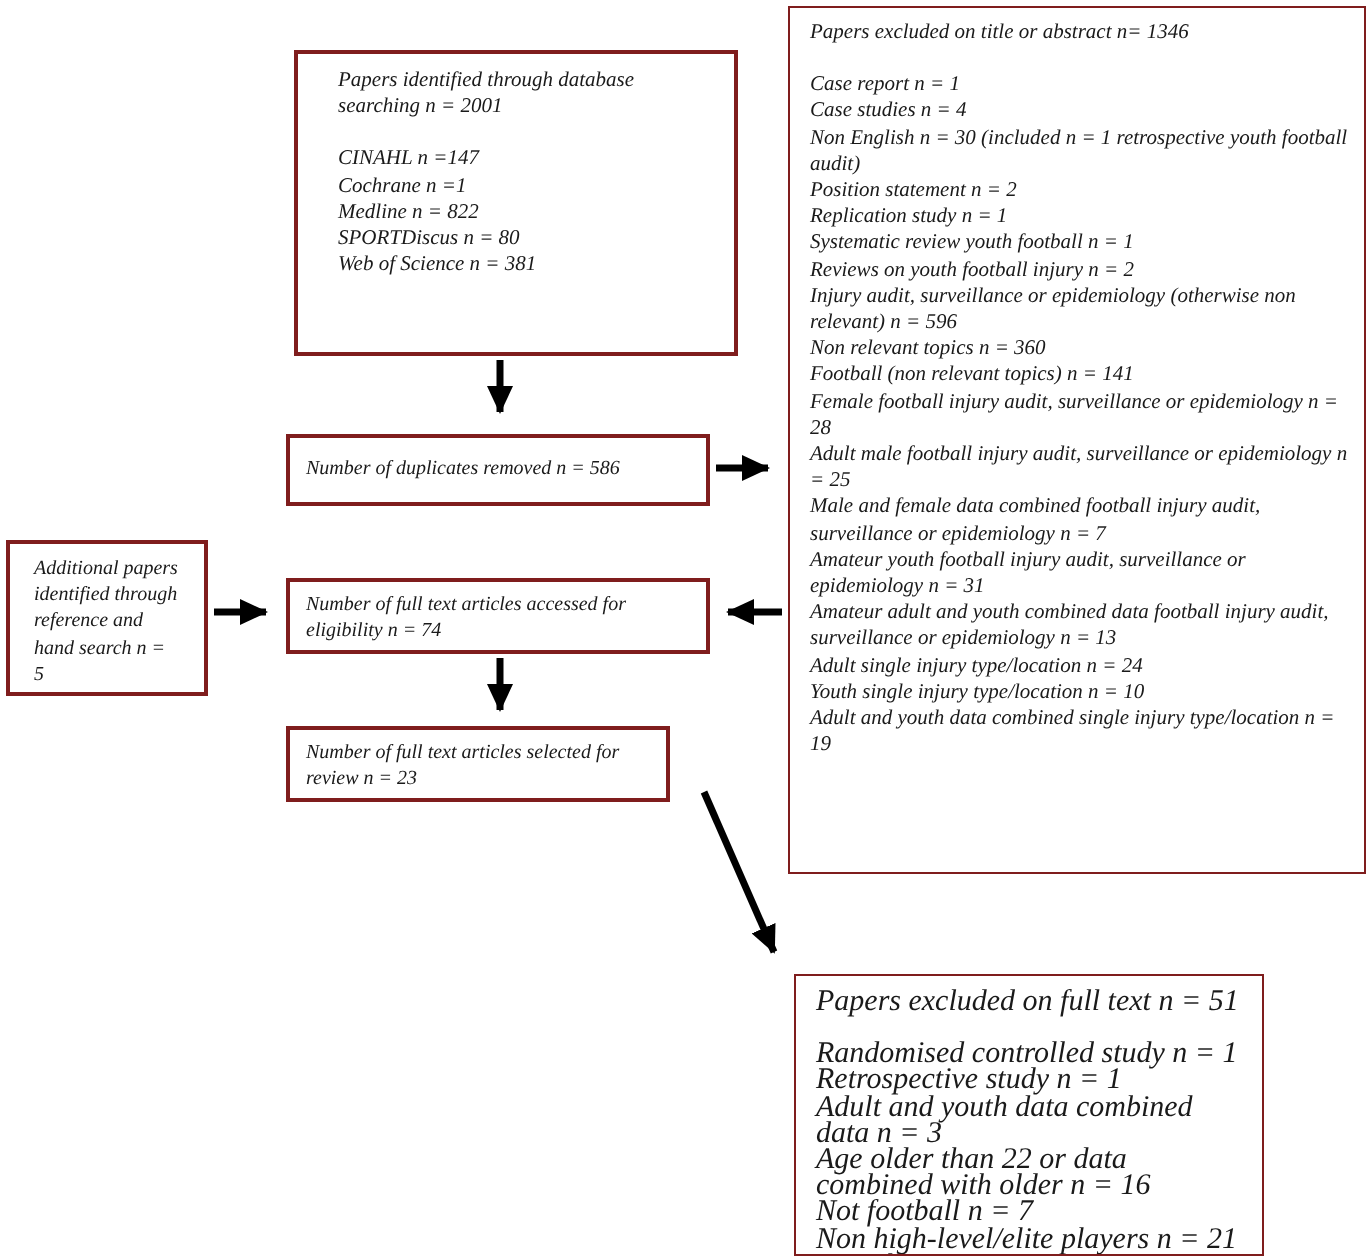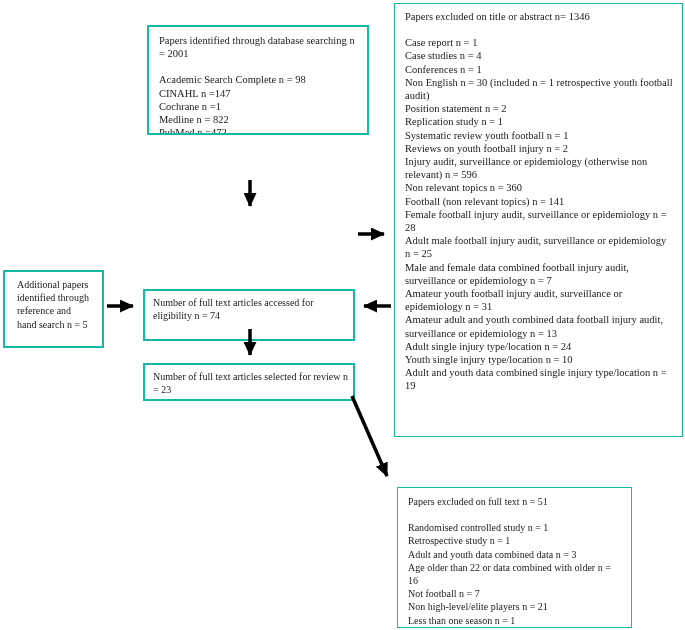--- a/index.html
+++ b/index.html
@@ -12,91 +12,92 @@
     width: 685px;
     height: 630px;
     background: #ffffff;
     font-family: "Liberation Serif", "DejaVu Serif", serif;
     color: #1a1a1a;
     overflow: hidden;
   }
   .box {
     position: absolute;
     box-sizing: border-box;
-    border: 2px solid #14b8a6;
+    border: 2px solid #7f1d1d;
     background: #ffffff;
     font-size: 10.5px;
     line-height: 13.2px;
     overflow: hidden;
+    font-style: italic;
   }
   .box .title { white-space: normal; }
   .box .gap { height: 13px; }
   .line { white-space: normal; }
 
   
-  .box-database   { left: 147px; top: 25px;  width: 222px; height: 110px; padding: 7px 10px; }
+  .box-database   { left: 147px; top: 25px;  width: 222px; height: 153px; padding: 7px 20px; }
   .box-excl-title { left: 394px; top: 3px;   width: 289px; height: 434px; padding: 6px 8px 6px 10px; border-width: 1.5px; font-size: 10.5px; }
   .box-dupes      { left: 143px; top: 217px; width: 212px; height: 36px;  padding: 9px 8px; font-size: 10px; }
   .box-additional { left: 3px;   top: 270px; width: 101px; height: 78px;  padding: 6px 12px; font-size: 10px; }
-  .box-accessed   { left: 143px; top: 289px; width: 212px; height: 52px;  padding: 5px 4px 16px 8px; font-size: 10px; }
-  .box-selected   { left: 143px; top: 363px; width: 212px; height: 38px;  padding: 5px 4px 5px 8px; font-size: 10px; }
-  .box-excl-full  { left: 397px; top: 487px; width: 235px; height: 141px; padding: 7px 8px 6px 10px; border-width: 1.5px; font-size: 10px; }
+  .box-accessed   { left: 143px; top: 289px; width: 212px; height: 38px;  padding: 5px 4px 16px 8px; font-size: 10px; }
+  .box-selected   { left: 143px; top: 363px; width: 192px; height: 38px;  padding: 5px 4px 5px 8px; font-size: 10px; }
+  .box-excl-full  { left: 397px; top: 487px; width: 235px; height: 141px; padding: 7px 8px 6px 10px; border-width: 1.5px; font-size: 15px; }
 
   .arrow-layer {
     position: absolute;
     left: 0; top: 0;
     width: 685px; height: 630px;
     pointer-events: none;
   }
 </style>
 </head>
 <body>
 
 <div class="canvas">
 
   <div class="box box-database">
     <div class="title">Papers identified through database searching n = 2001</div>
     <div class="gap"></div>
     <div>
-        <div class="line">Academic Search Complete n = 98</div>
         <div class="line">CINAHL n =147</div>
         <div class="line">Cochrane n =1</div>
         <div class="line">Medline n = 822</div>
-        <div class="line">PubMed n =472</div>
         <div class="line">SPORTDiscus n = 80</div>
         <div class="line">Web of Science n = 381</div>
       </div>
   </div>
 
   <div class="box box-excl-title">
     <div class="title">Papers excluded on title or abstract n= 1346</div>
     <div class="gap"></div>
     <div>
         <div class="line">Case report n = 1</div>
         <div class="line">Case studies n = 4</div>
-        <div class="line">Conferences n = 1</div>
         <div class="line">Non English n = 30 (included n = 1 retrospective youth football audit)</div>
         <div class="line">Position statement n = 2</div>
         <div class="line">Replication study n = 1</div>
         <div class="line">Systematic review youth football n = 1</div>
         <div class="line">Reviews on youth football injury n = 2</div>
         <div class="line">Injury audit, surveillance or epidemiology (otherwise non relevant) n = 596</div>
         <div class="line">Non relevant topics n = 360</div>
         <div class="line">Football (non relevant topics) n = 141</div>
         <div class="line">Female football injury audit, surveillance or epidemiology n = 28</div>
         <div class="line">Adult male football injury audit, surveillance or epidemiology n = 25</div>
         <div class="line">Male and female data combined football injury audit, surveillance or epidemiology n = 7</div>
         <div class="line">Amateur youth football injury audit, surveillance or epidemiology n = 31</div>
         <div class="line">Amateur adult and youth combined data football injury audit, surveillance or epidemiology n = 13</div>
         <div class="line">Adult single injury type/location n = 24</div>
         <div class="line">Youth single injury type/location n = 10</div>
         <div class="line">Adult and youth data combined single injury type/location n = 19</div>
       </div>
   </div>
 
+  <div class="box box-dupes">
+    <div class="line">Number of duplicates removed n = 586</div>
+  </div>
 
   <div class="box box-additional">
     <div class="line">Additional papers identified through reference and hand search n = 5</div>
   </div>
 
   <div class="box box-accessed">
     <div class="line">Number of full text articles accessed for eligibility n = 74</div>
   </div>
 
   <div class="box box-selected">

